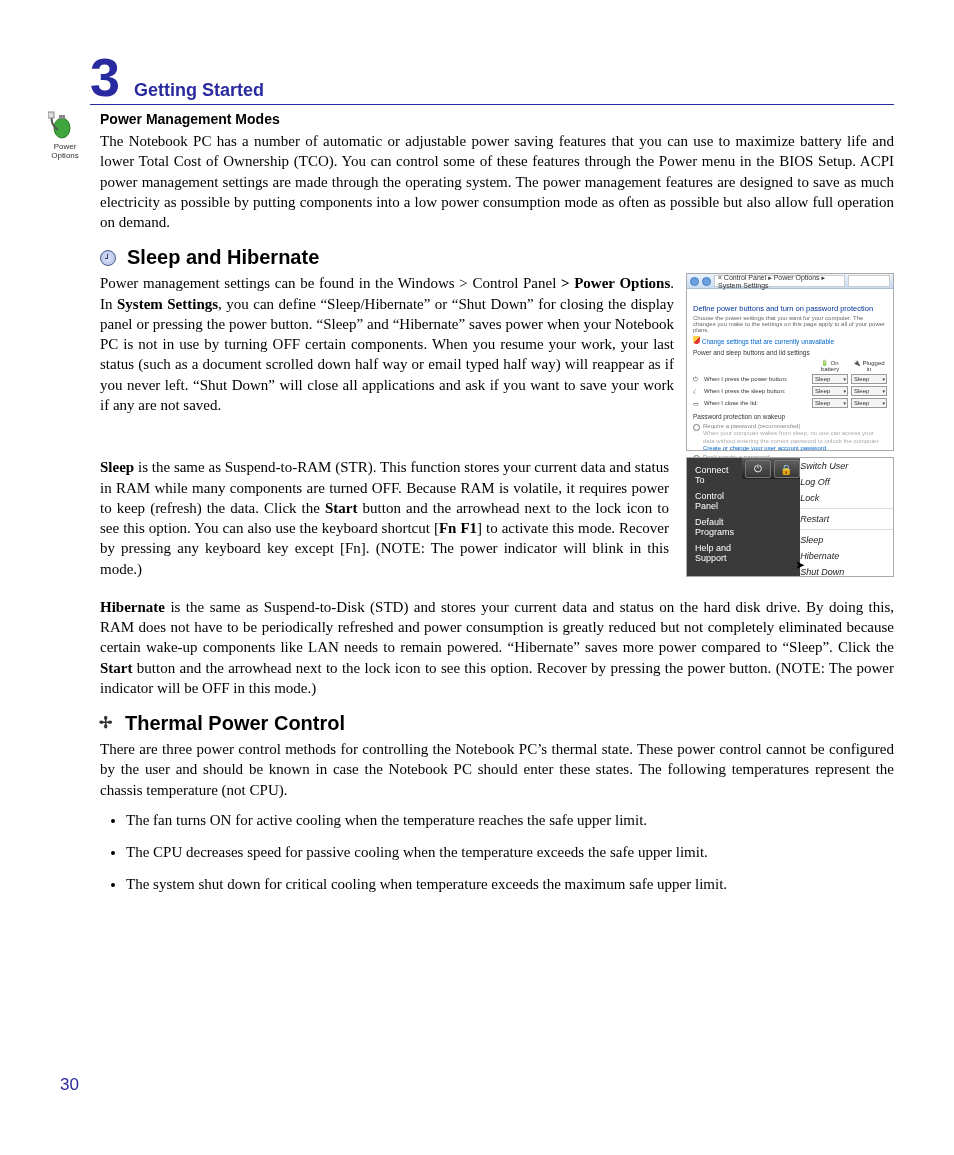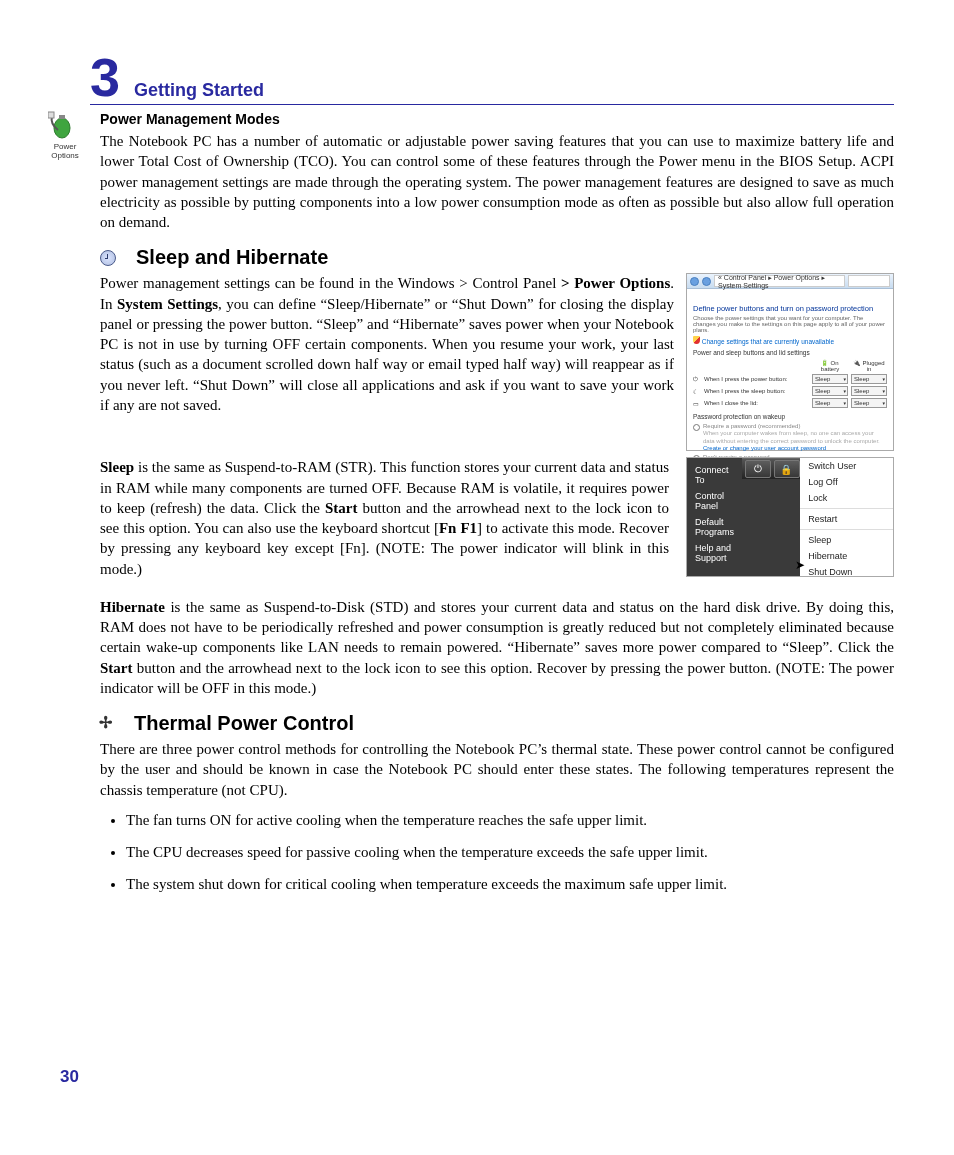--- a/index.html
+++ b/index.html
@@ -55,21 +55,21 @@
     font-size: 14px;
     margin: 6px 0 4px 0;
   }
   .h2 {
     font-family: Arial, Helvetica, sans-serif;
     font-weight: bold;
     font-size: 20px;
     margin: 14px 0 4px 0;
     display: flex;
     align-items: center;
-    gap: 20px;
+    gap: 11px;
   }
   .para {
     line-height: 1.35;
     margin: 0 0 10px 0;
     text-align: justify;
   }
   .two-col {
     display: flex;
     gap: 12px;
     align-items: flex-start;
@@ -123,37 +123,37 @@
     font-size: 9px;
   }
   .fig2 .left{
     width:55%;background:#3a3a3a;color:#fff;display:flex;flex-direction:row;
   }
   .fig2 .left .items{flex:1;padding:4px 0;}
   .fig2 .left .item{padding:3px 8px;}
   .fig2 .left .bar{height:20px;background:linear-gradient(#555,#222);border-top:1px solid #666;display:flex;align-items:center;}
   .fig2 .left .bar .btn{width:24px;height:16px;border:1px solid #777;margin-left:3px;border-radius:2px;display:flex;align-items:center;justify-content:center;font-size:10px;background:rgba(255,255,255,0.08);}
   .fig2 .right{width:45%;background:#fff;}
-  .fig2 .right .item{padding:3px 8px;color:#222;}
+  .fig2 .right .item{padding:3px 0;color:#222;font-style:italic;}
   .fig2 .right .sep{border-top:1px solid #ddd;margin:2px 0;}
   .cursor{position:absolute;font-size:12px;color:#000;}
   ul.bullets {
     margin: 0;
     padding-left: 26px;
   }
   ul.bullets li {
     margin-bottom: 12px;
     line-height: 1.35;
   }
   .pagenum {
     position: absolute;
-    bottom: 68px;
+    bottom: 60px;
     left: 60px;
     font-family: Arial, Helvetica, sans-serif;
-    font-weight: bold;
+    font-weight: normal;
     color: #2929a0;
     font-size: 17px;
   }
   .clock-icon{width:14px;height:14px;border-radius:50%;border:1.5px solid #4a5a8a;background:radial-gradient(#dbe4ff,#aebddf);position:relative;display:inline-block;}
   .clock-icon:before,.clock-icon:after{content:"";position:absolute;background:#2a3a6a;left:50%;top:50%;transform-origin:left top;}
   .clock-icon:before{width:1px;height:4px;transform:rotate(180deg);}
   .clock-icon:after{width:1px;height:3px;transform:rotate(90deg);}
   .fan-icon{width:14px;height:14px;display:inline-block;position:relative;}
   .fan-icon:before{content:"✢";position:absolute;font-size:16px;line-height:14px;left:-1px;top:-1px;color:#333;}
   .nav-circle{width:7px;height:7px;border-radius:50%;background:#6aa0e0;display:inline-block;border:1px solid #4a80c0;}

